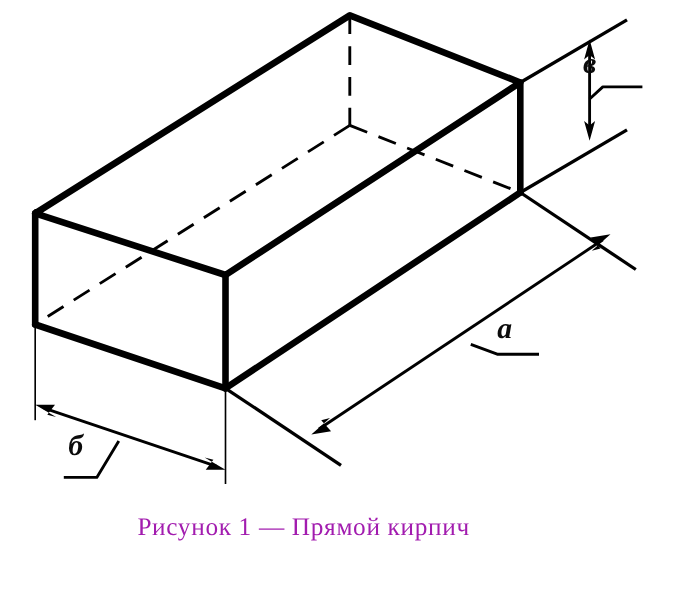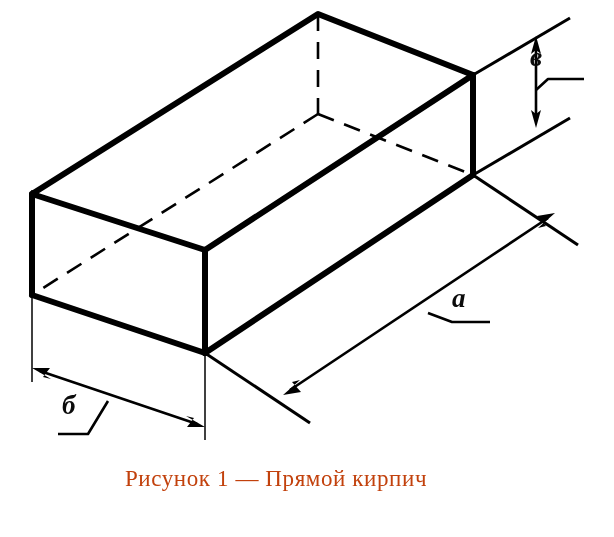--- a/index.html
+++ b/index.html
@@ -29,21 +29,21 @@
   .caption {
     position: absolute;
     left: 0;
     top: 466px;
     width: 552px;
     text-align: center;
     font-family: "Liberation Serif", "DejaVu Serif", serif;
     font-size: 23px;
     font-weight: 400;
     letter-spacing: 0.6px;
-    color: #c2410c;
+    color: #a21caf;
     white-space: nowrap;
   }
   .dim-label {
     position: absolute;
     font-family: "Liberation Serif", "DejaVu Serif", serif;
     font-style: italic;
     font-weight: 700;
     font-size: 27px;
     color: #0b0b0b;
     line-height: 1;

